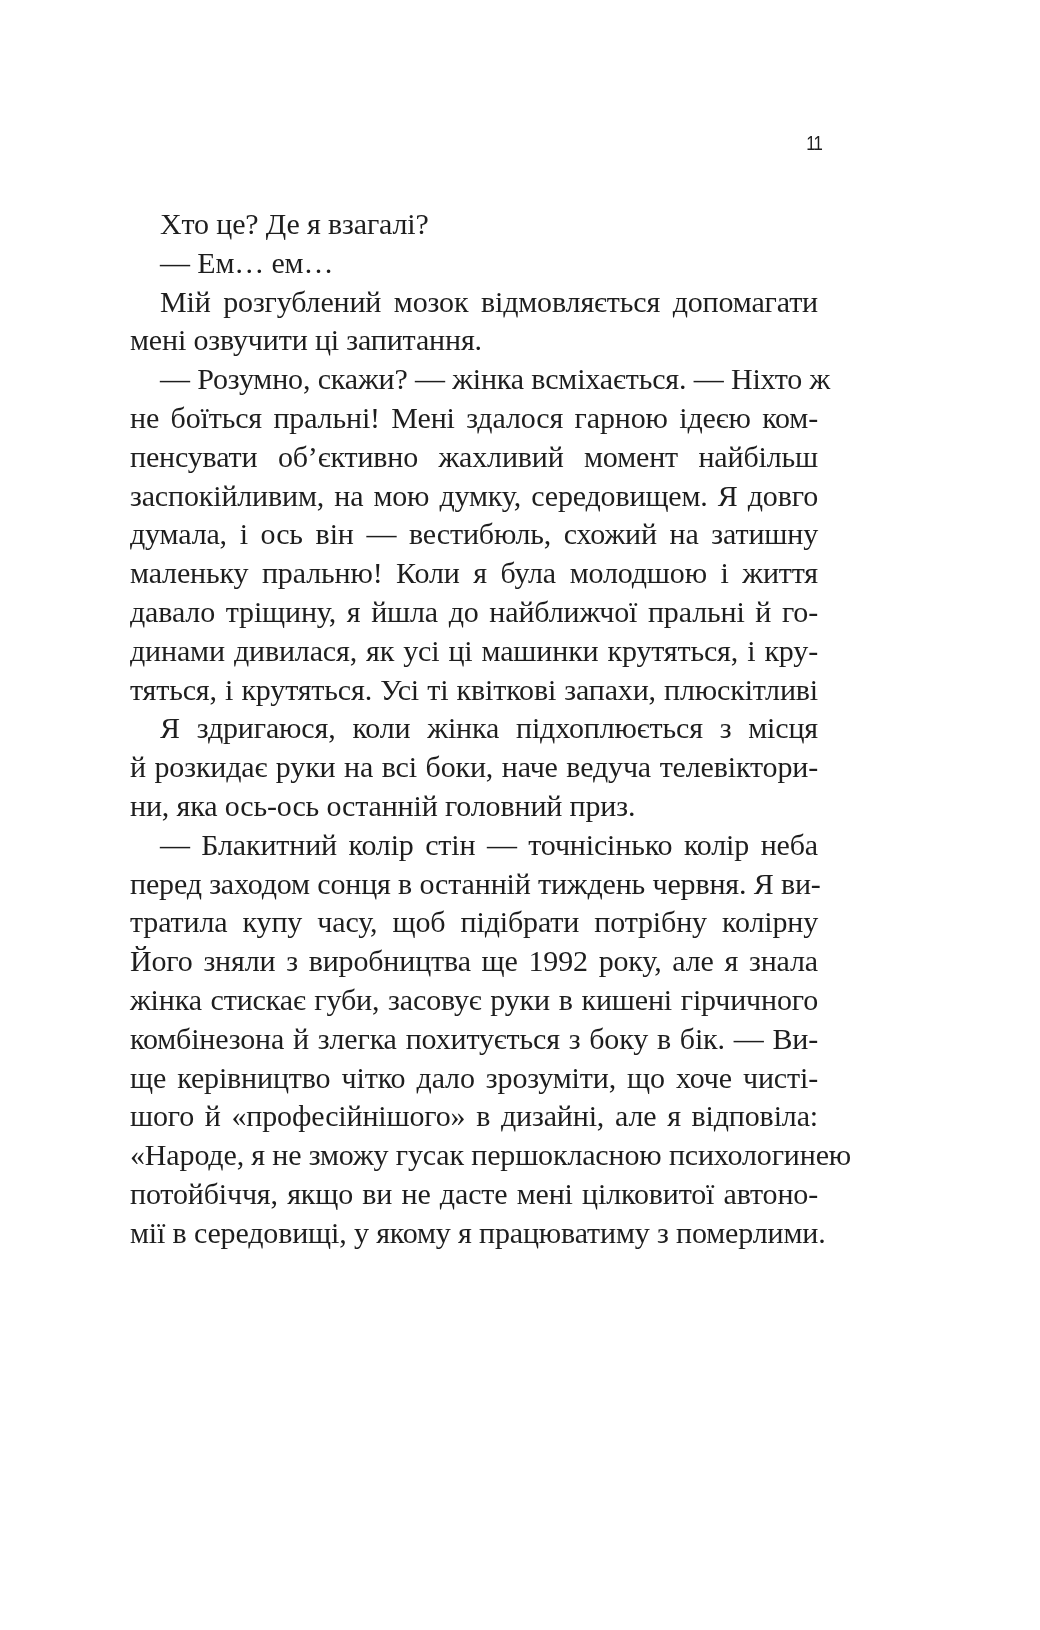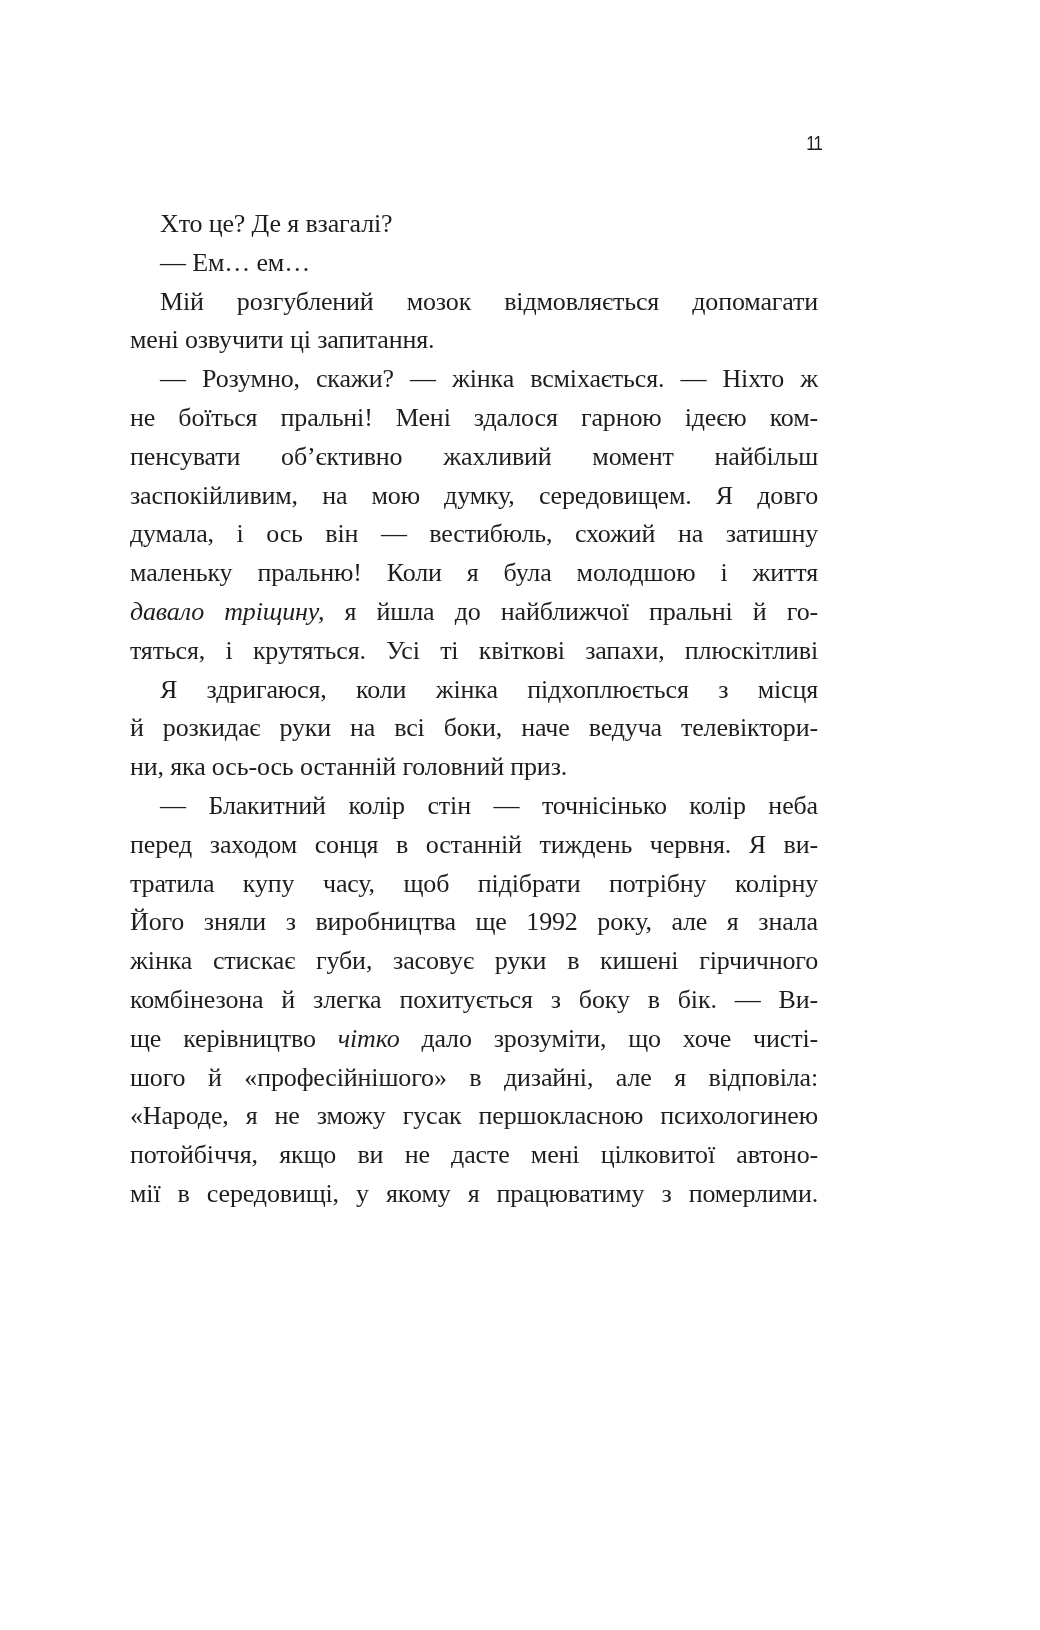--- a/index.html
+++ b/index.html
@@ -33,42 +33,41 @@
       letter-spacing: -1px;
       transform: scaleX(0.8);
       transform-origin: right top;
     }
     .text-block {
       position: absolute;
       left: 130px;
       top: 205px;
       width: 688px;
       font-family: "Liberation Serif", serif;
-      font-size: 26px;
+      font-size: 30px;
       line-height: 38.8px;
       color: #1e1e1e;
       text-align: justify;
       text-align-last: auto;
     }
     .line {
       display: block;
       white-space: nowrap;
       text-align: justify;
       text-align-last: justify;
       height: 38.8px;
       letter-spacing: -0.15px;
     }
     .line.indent {
       padding-left: 30px;
     }
     .line.last {
       text-align-last: left;
     }
     .em {
-      font-style: italic;
     }
   </style>
 </head>
 <body>
 
 <div class="page">
   <div class="page-number">11</div>
 
   <div class="text-block">
 
@@ -86,20 +85,21 @@
     </div>
 
     <div>
       <span class="line indent">— Розумно, скажи? — жінка всміхається. — Ніхто ж</span>
       <span class="line">не боїться пральні! Мені здалося гарною ідеєю ком-</span>
       <span class="line">пенсувати об’єктивно жахливий момент найбільш</span>
       <span class="line">заспокійливим, на мою думку, середовищем. Я довго</span>
       <span class="line">думала, і ось він — вестибюль, схожий на затишну</span>
       <span class="line">маленьку пральню! Коли я була молодшою і життя</span>
       <span class="line"><span class="em">давало тріщину,</span><span> я йшла до найближчої пральні й го-</span></span>
+      <span class="line">динами дивилася, як усі ці машинки крутяться, і кру-</span>
       <span class="line">тяться, і крутяться. Усі ті квіткові запахи, плюскітливі</span>
     </div>
 
     <div>
       <span class="line indent">Я здригаюся, коли жінка підхоплюється з місця</span>
       <span class="line">й розкидає руки на всі боки, наче ведуча телевіктори-</span>
       <span class="line last">ни, яка ось-ось останній головний приз.</span>
     </div>
 
     <div>

